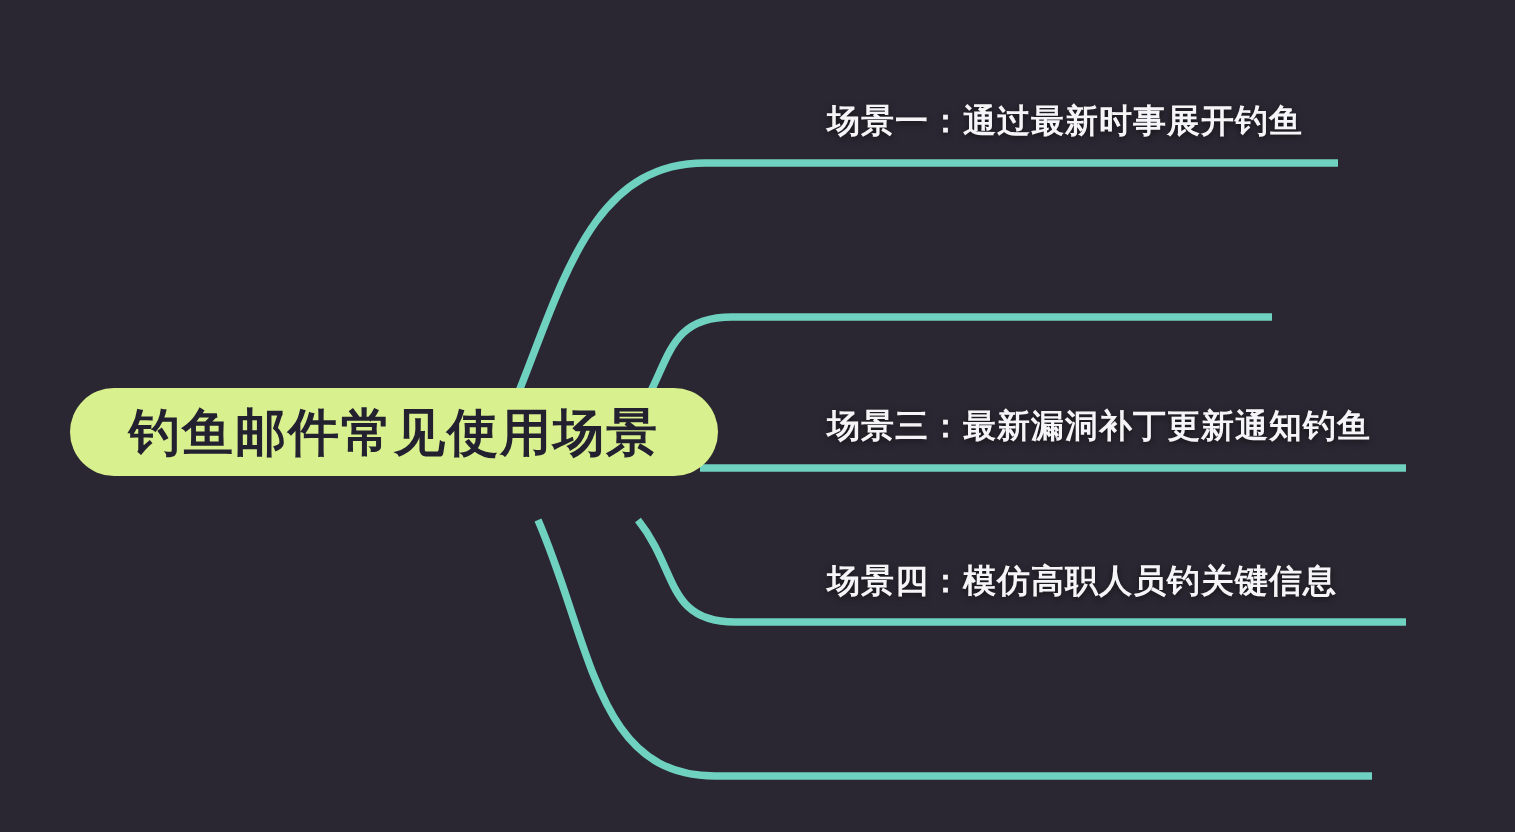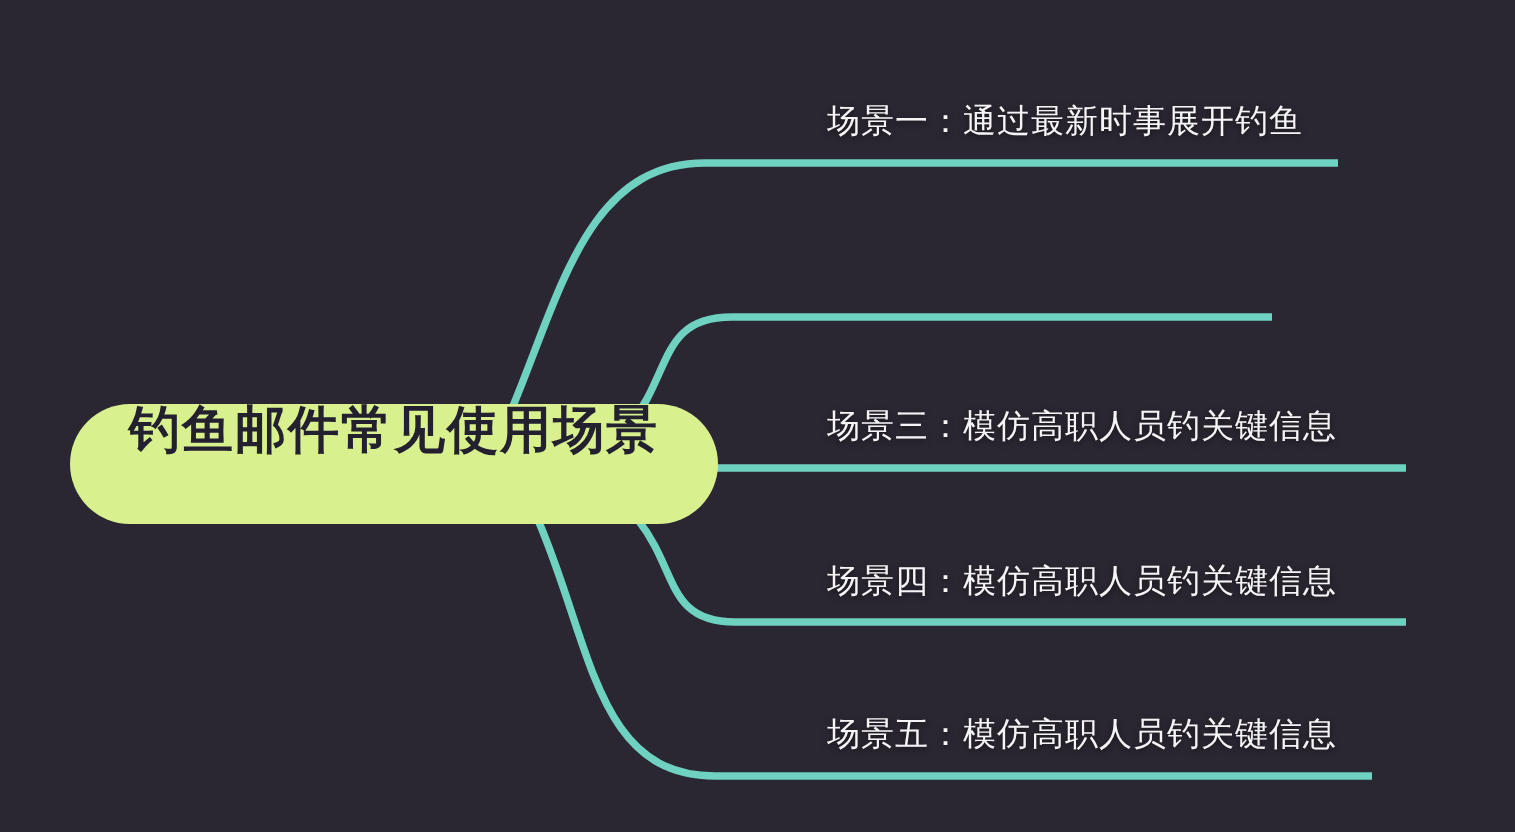--- a/index.html
+++ b/index.html
@@ -24,42 +24,42 @@
   }
   .connector{
     fill:none;
     stroke:var(--line);
     stroke-width:7.5;
     stroke-linecap:butt;
     stroke-linejoin:round;
   }
   .root-node{
     position:absolute;
-    left:70px;top:404px;
-    width:648px;height:120px;
+    left:70px;top:388px;
+    width:648px;height:88px;
     background:var(--root-fill);
     border-radius:60px;
-    display:flex;align-items:flex-start;justify-content:center;
+    display:flex;align-items:center;justify-content:center;
     z-index:2;
     cursor:pointer;
   }
   .root-node .root-label{
     color:var(--root-text);
     font-size:51px;
     font-weight:700;
     letter-spacing:2px;
     white-space:nowrap;
     line-height:1;
   }
   .branch-label{
     position:absolute;
     left:827px;
     color:var(--branch-text);
     font-size:33px;
-    font-weight:400;
+    font-weight:700;
     letter-spacing:1px;
     white-space:nowrap;
     line-height:1.1;
     text-shadow:0 2px 6px rgba(0,0,0,.55);
     z-index:2;
     cursor:pointer;
   }
   .branch-label.b1{top:103px;}
   .branch-label.b2{top:257px;}
   .branch-label.b3{top:408px;}
@@ -77,17 +77,16 @@
     <path class="connector" d="M 700 468 L 1406 468"></path>
     <path class="connector" d="M 638 520 C 678 570 666 622 735 622 L 1406 622"></path>
     <path class="connector" d="M 538 520 C 592 645 596 776 715 776 L 1372 776"></path>
   </svg>
 
   <div class="root-node">
     <span class="root-label">钓鱼邮件常见使用场景</span>
   </div>
 
   <div class="branch-label b1">场景一：通过最新时事展开钓鱼</div>
-  <div class="branch-label b3">场景三：模仿高职人员钓关键信息</div>
+  <div class="branch-label b3">场景三：最新漏洞补丁更新通知钓鱼</div>
   <div class="branch-label b4">场景四：模仿高职人员钓关键信息</div>
-  <div class="branch-label b5">场景五：模仿高职人员钓关键信息</div>
 
 </div>
 
 </body></html>

